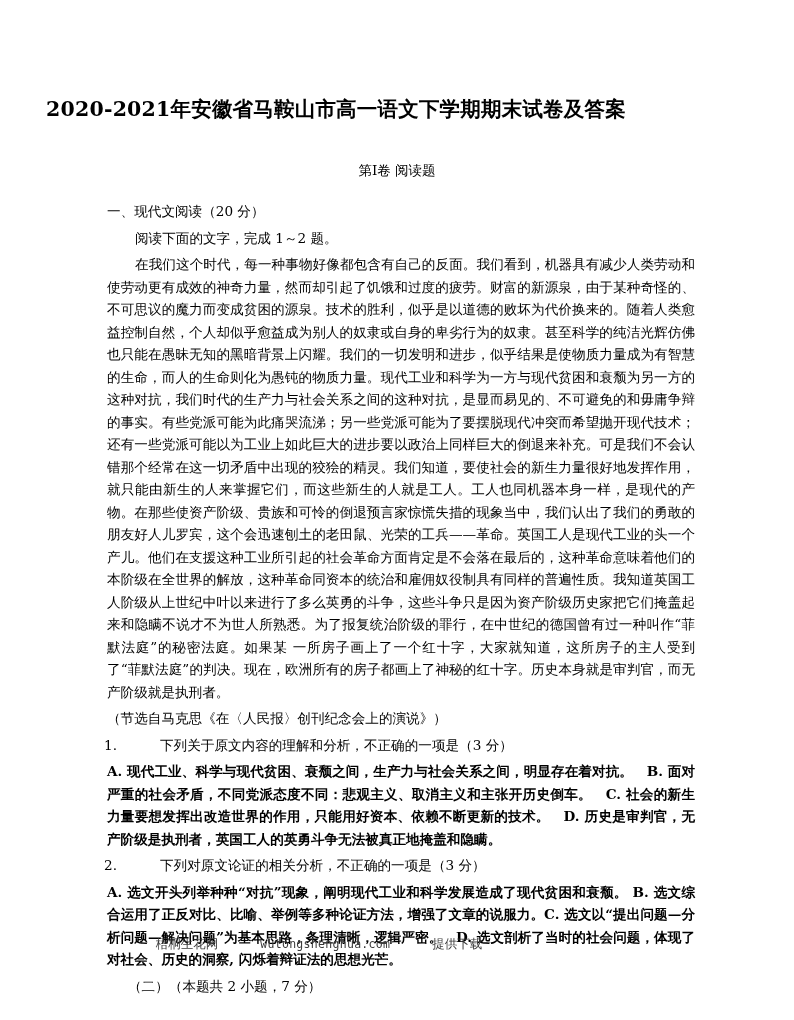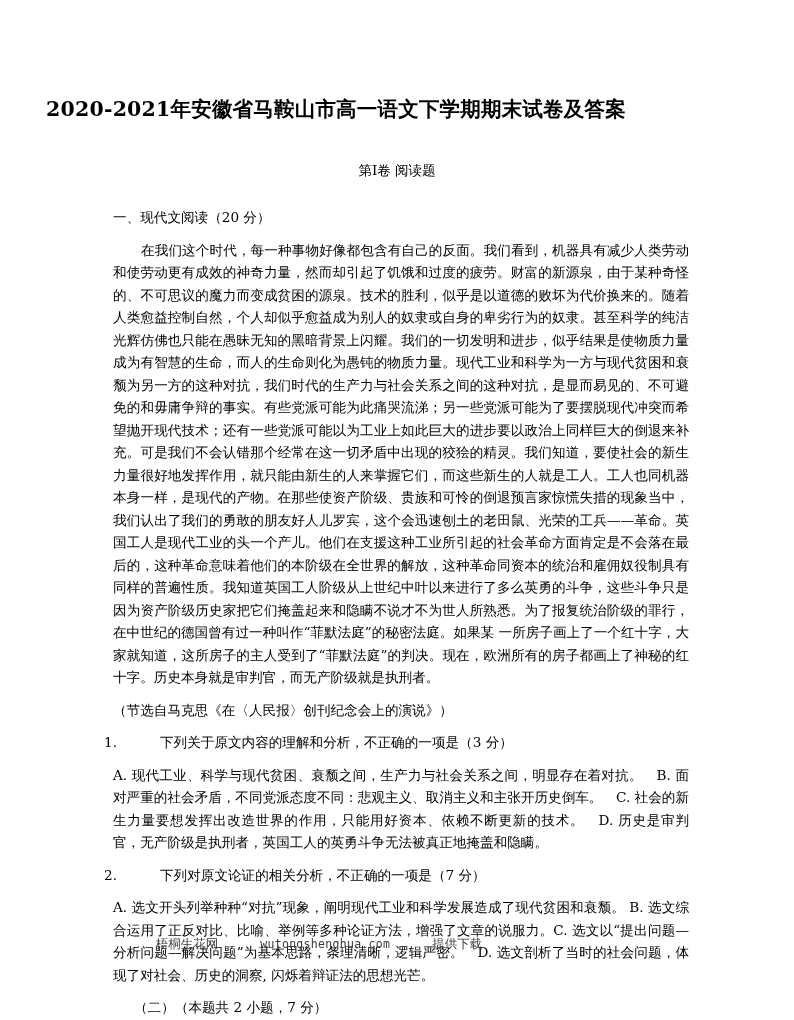--- a/index.html
+++ b/index.html
@@ -45,21 +45,21 @@
     position: absolute;
     left: 103px;
     top: 196px;
     width: 596px;
     font-size: 13.6px;
     line-height: 22.5px;
     text-align: justify;
     text-justify: inter-ideograph;
   }
   .content p {
-    margin: 10px;
+    margin: 4px;
     padding: 0;
   }
   .lvl1 {
     text-indent: 0;
   }
   .lvl2 {
     text-indent: 21px;
   }
   .lvl3 {
     text-indent: 28px;
@@ -87,20 +87,21 @@
   .q-body {
     flex: 1 1 auto;
     text-align: justify;
     text-justify: inter-ideograph;
     margin-left: 35px;
   }
   .q-options {
     margin-left: 30px;
     text-align: justify;
     text-justify: inter-ideograph;
+    font-weight: bold;
   }
   .footer {
     position: absolute;
     left: 0;
     top: 936px;
     width: 638px;
     text-align: center;
     font-size: 12.5px;
     color: #3a3a3a;
   }
@@ -124,34 +125,35 @@
 
   <div class="doc-title">2020-2021年安徽省马鞍山市高一语文下学期期末试卷及答案</div>
 
   <div class="section-banner">第Ⅰ卷 阅读题</div>
 
   <div class="content">
 
     <p class="lvl1">一、现代文阅读（20 分）</p>
 
 
+    <p class="lvl3">阅读下面的文字，完成 1～2 题。</p>
 
     <p class="body-para">在我们这个时代，每一种事物好像都包含有自己的反面。我们看到，机器具有减少人类劳动和使劳动更有成效的神奇力量，然而却引起了饥饿和过度的疲劳。财富的新源泉，由于某种奇怪的、不可思议的魔力而变成贫困的源泉。技术的胜利，似乎是以道德的败坏为代价换来的。随着人类愈益控制自然，个人却似乎愈益成为别人的奴隶或自身的卑劣行为的奴隶。甚至科学的纯洁光辉仿佛也只能在愚昧无知的黑暗背景上闪耀。我们的一切发明和进步，似乎结果是使物质力量成为有智慧的生命，而人的生命则化为愚钝的物质力量。现代工业和科学为一方与现代贫困和衰颓为另一方的这种对抗，我们时代的生产力与社会关系之间的这种对抗，是显而易见的、不可避免的和毋庸争辩的事实。有些党派可能为此痛哭流涕；另一些党派可能为了要摆脱现代冲突而希望抛开现代技术；还有一些党派可能以为工业上如此巨大的进步要以政治上同样巨大的倒退来补充。可是我们不会认错那个经常在这一切矛盾中出现的狡狯的精灵。我们知道，要使社会的新生力量很好地发挥作用，就只能由新生的人来掌握它们，而这些新生的人就是工人。工人也同机器本身一样，是现代的产物。在那些使资产阶级、贵族和可怜的倒退预言家惊慌失措的现象当中，我们认出了我们的勇敢的朋友好人儿罗宾，这个会迅速刨土的老田鼠、光荣的工兵——革命。英国工人是现代工业的头一个产儿。他们在支援这种工业所引起的社会革命方面肯定是不会落在最后的，这种革命意味着他们的本阶级在全世界的解放，这种革命同资本的统治和雇佣奴役制具有同样的普遍性质。我知道英国工人阶级从上世纪中叶以来进行了多么英勇的斗争，这些斗争只是因为资产阶级历史家把它们掩盖起来和隐瞒不说才不为世人所熟悉。为了报复统治阶级的罪行，在中世纪的德国曾有过一种叫作“菲默法庭”的秘密法庭。如果某 一所房子画上了一个红十字，大家就知道，这所房子的主人受到了“菲默法庭”的判决。现在，欧洲所有的房子都画上了神秘的红十字。历史本身就是审判官，而无产阶级就是执刑者。</p>
 
     <p class="attrib">（节选自马克思《在〈人民报〉创刊纪念会上的演说》）</p>
 
     <div class="q-item">
       <span class="q-num">1.</span>
       <span class="q-body">下列关于原文内容的理解和分析，不正确的一项是（3 分）</span>
     </div>
     <p class="q-options">A. 现代工业、科学与现代贫困、衰颓之间，生产力与社会关系之间，明显存在着对抗。　B. 面对严重的社会矛盾，不同党派态度不同：悲观主义、取消主义和主张开历史倒车。　C. 社会的新生力量要想发挥出改造世界的作用，只能用好资本、依赖不断更新的技术。　D. 历史是审判官，无产阶级是执刑者，英国工人的英勇斗争无法被真正地掩盖和隐瞒。</p>
 
     <div class="q-item">
       <span class="q-num">2.</span>
-      <span class="q-body">下列对原文论证的相关分析，不正确的一项是（7 分）</span>
+      <span class="q-body">下列对原文论证的相关分析，不正确的一项是（3 分）</span>
     </div>
     <p class="q-options">A. 选文开头列举种种“对抗”现象，阐明现代工业和科学发展造成了现代贫困和衰颓。 B. 选文综合运用了正反对比、比喻、举例等多种论证方法，增强了文章的说服力。C. 选文以“提出问题—分析问题—解决问题”为基本思路，条理清晰，逻辑严密。　D. 选文剖析了当时的社会问题，体现了对社会、历史的洞察, 闪烁着辩证法的思想光芒。</p>
 
     <p class="lvl2">（二）（本题共 2 小题，7 分）</p>
 
   </div>
 
   <div class="footer">
     <span class="seg">梧桐生花网</span>
     <span class="gap"></span>

